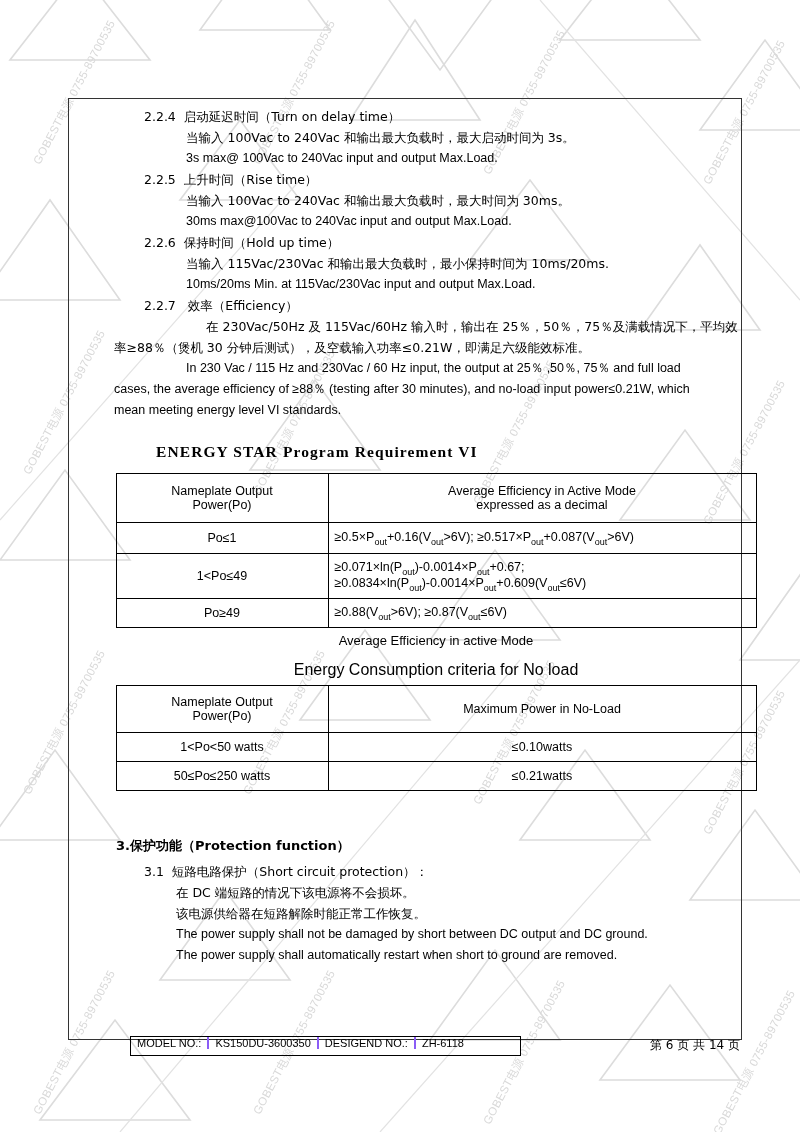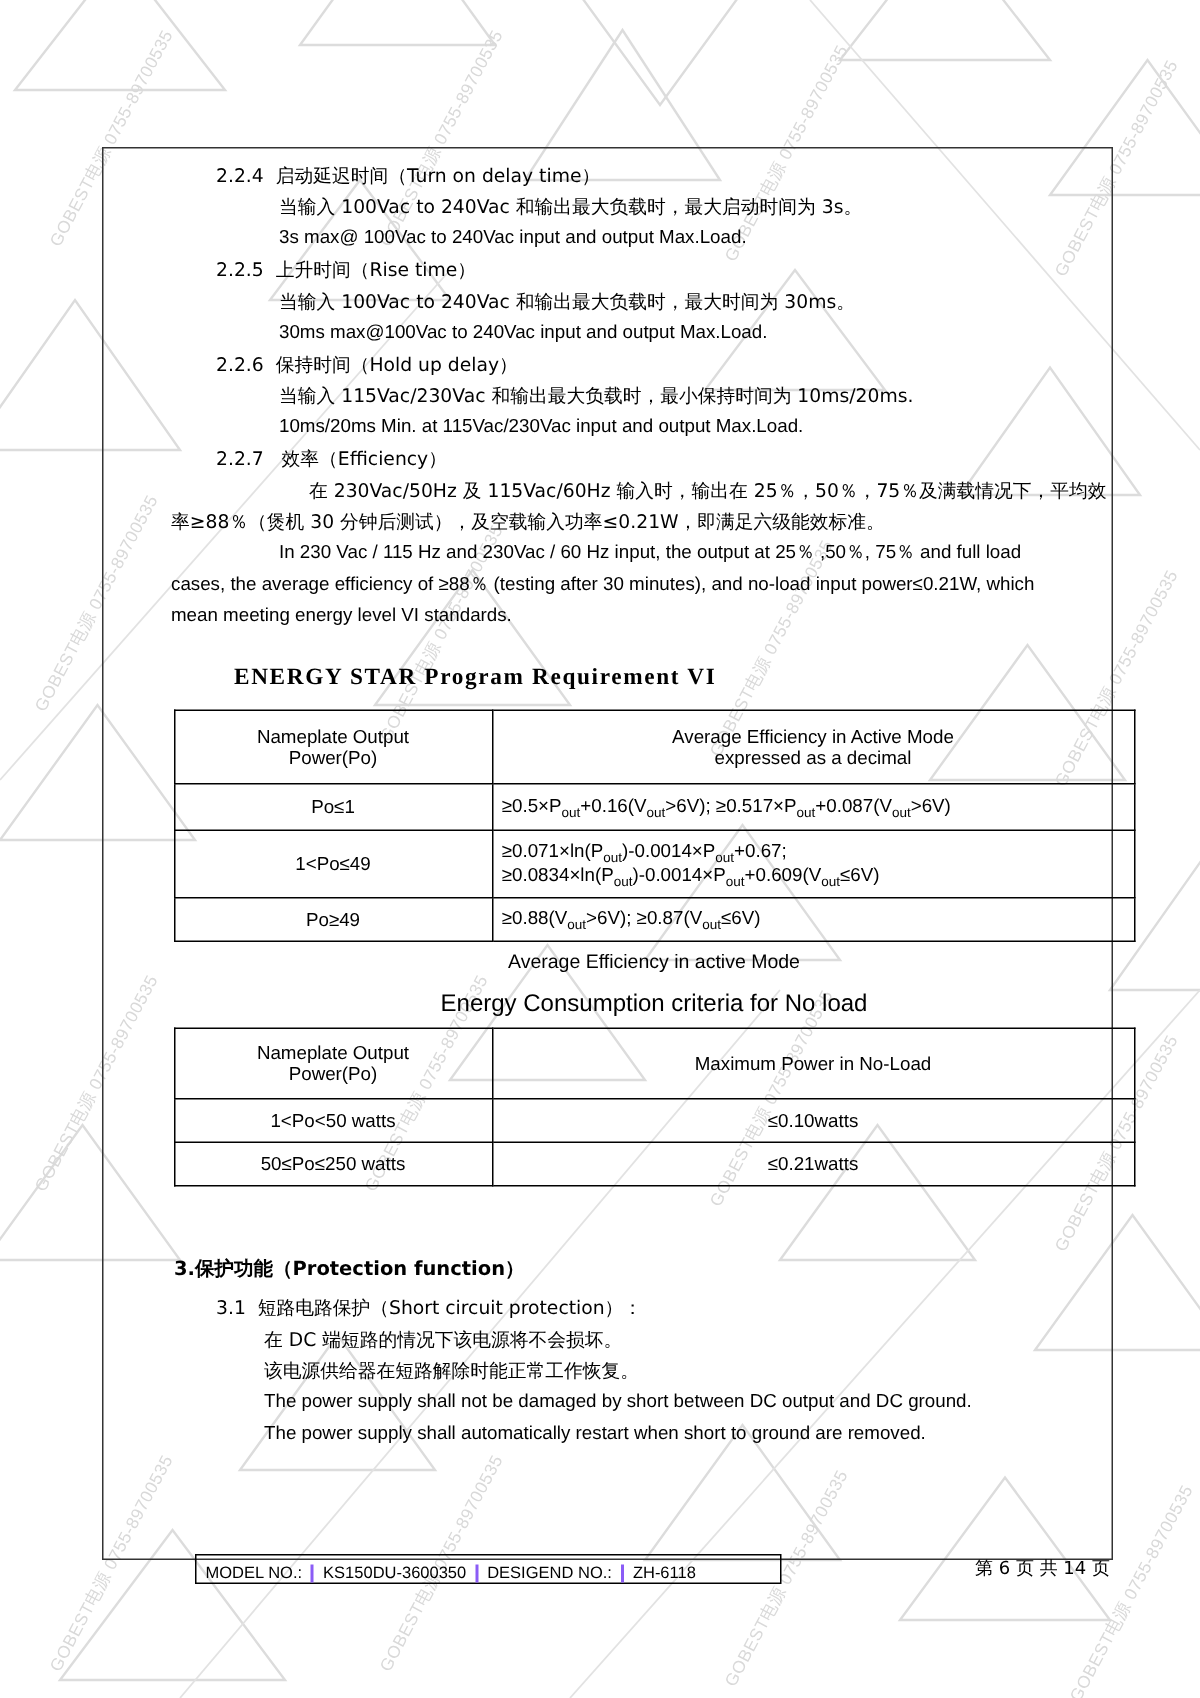--- a/index.html
+++ b/index.html
@@ -137,21 +137,21 @@
     z-index: 3;
     font-size: 11.5px;
   }
   .fbox {
     position: absolute;
     left: 62px;
     top: 0;
     height: 18px;
     border: 1px solid #000;
     display: flex;
-    align-items: flex-end;
+    align-items: flex-start;
   }
   .fcell {
     display: flex;
     align-items: center;
     padding: 0 6px;
     white-space: nowrap;
     font-size: 11px;
   }
   .fcell + .fcell { border-left: 2px solid #8b5cf6; }
   .fpage {
@@ -237,21 +237,21 @@
 
       <div class="ln i1 cn">
         <span>2.2.5</span>
         &nbsp;<span>上升时间（Rise time）</span>
       </div>
       <div class="ln i3 cn">当输入 100Vac to 240Vac 和输出最大负载时，最大时间为 30ms。</div>
       <div class="ln i3">30ms max@100Vac to 240Vac input and output Max.Load.</div>
 
       <div class="ln i1 cn">
         <span>2.2.6</span>
-        &nbsp;<span>保持时间（Hold up delay）</span>
+        &nbsp;<span>保持时间（Hold up time）</span>
       </div>
       <div class="ln i3 cn">当输入 115Vac/230Vac 和输出最大负载时，最小保持时间为 10ms/20ms.</div>
       <div class="ln i3">10ms/20ms Min. at 115Vac/230Vac input and output Max.Load.</div>
 
       <div class="ln i1 cn">
         <span>2.2.7</span>
         &nbsp;&nbsp;<span>效率（Efficiency）</span>
       </div>
       <div class="ln i4 cn">在 230Vac/50Hz 及 115Vac/60Hz 输入时，输出在 25％，50％，75％及满载情况下，平均效</div>
       <div class="ln i0 cn">率≥88％（煲机 30 分钟后测试），及空载输入功率≤0.21W，即满足六级能效标准。</div>

